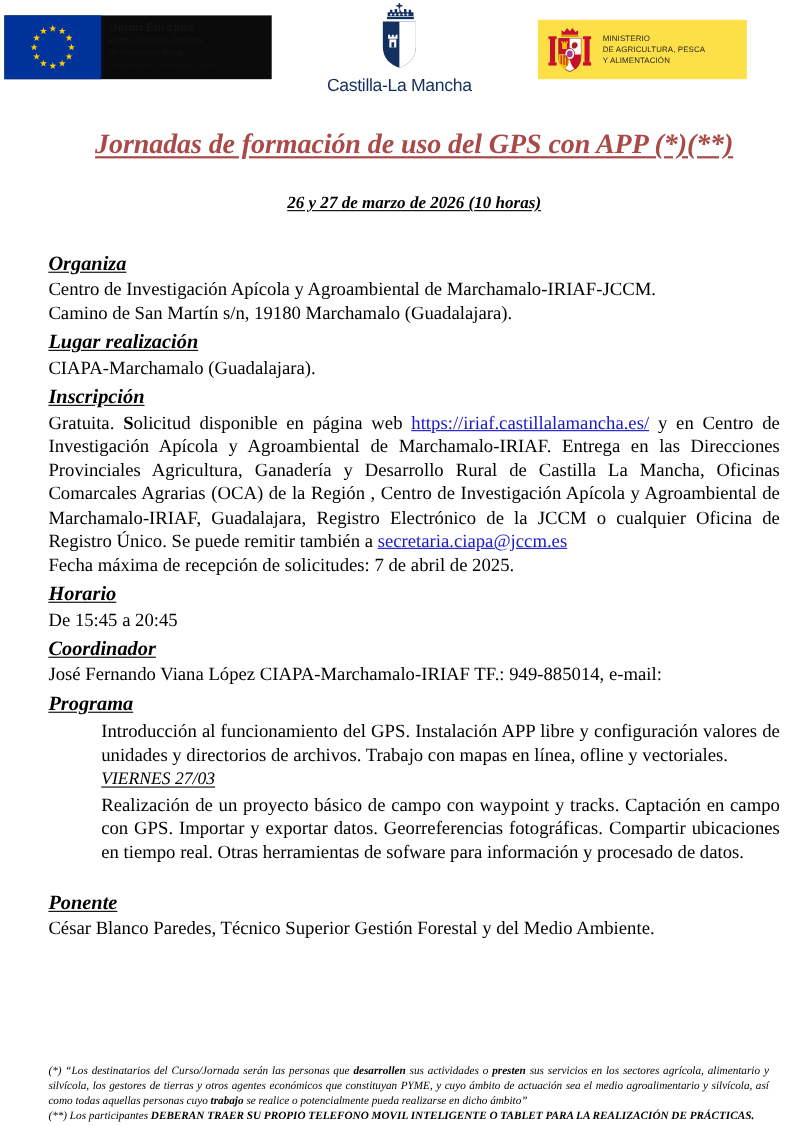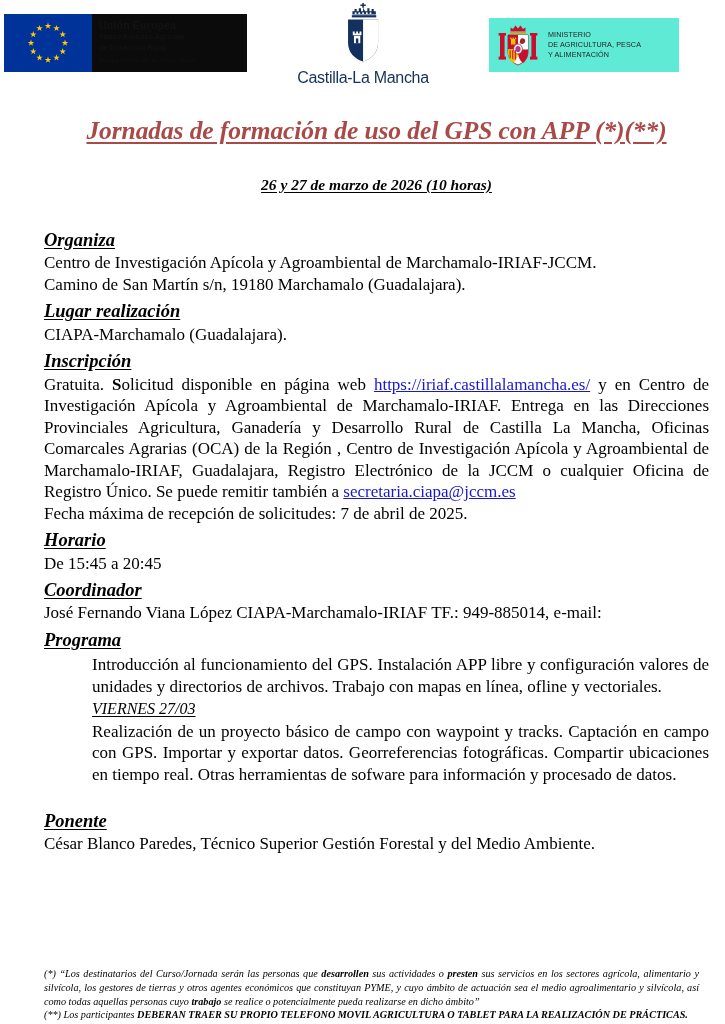--- a/index.html
+++ b/index.html
@@ -71,21 +71,21 @@
     margin-top: 1px;
   }
 
   
   .min-logo {
     position: absolute;
     left: 489px;
     top: 18px;
     width: 190px;
     height: 54px;
-    background: #5eead4;
+    background: #fde047;
     display: flex;
     align-items: center;
     padding-left: 8px;
     box-sizing: border-box;
   }
   .min-arms { flex: 0 0 42px; height: 46px; }
   .min-text {
     margin-left: 9px;
     font-family: "Liberation Sans", sans-serif;
     font-size: 7.2px;
@@ -362,14 +362,14 @@
     <div class="sec-wrap">
       <h2 class="sec">Ponente</h2>
       <p class="body">César Blanco Paredes, Técnico Superior Gestión Forestal y del Medio Ambiente.</p>
     </div>
 
   </div>
 </div>
 
 <div class="footnotes">
   <div><span>(*) “Los destinatarios del Curso/Jornada serán las personas que </span><b>desarrollen</b><span> sus actividades o </span><b>presten</b><span> sus servicios en los sectores agrícola, alimentario y silvícola, los gestores de tierras y otros agentes económicos que constituyan PYME, y cuyo ámbito de actuación sea el medio agroalimentario y silvícola, así como todas aquellas personas cuyo </span><b>trabajo</b><span> se realice o potencialmente pueda realizarse en dicho ámbito”</span></div>
-  <div class="fn2"><span>(**) Los participantes </span><b>DEBERAN TRAER SU PROPIO TELEFONO MOVIL AGRICULTURA O TABLET PARA LA  REALIZACIÓN DE PRÁCTICAS.</b></div>
+  <div class="fn2"><span>(**) Los participantes </span><b>DEBERAN TRAER SU PROPIO TELEFONO MOVIL INTELIGENTE O TABLET PARA LA  REALIZACIÓN DE PRÁCTICAS.</b></div>
 </div>
 
 </body></html>

